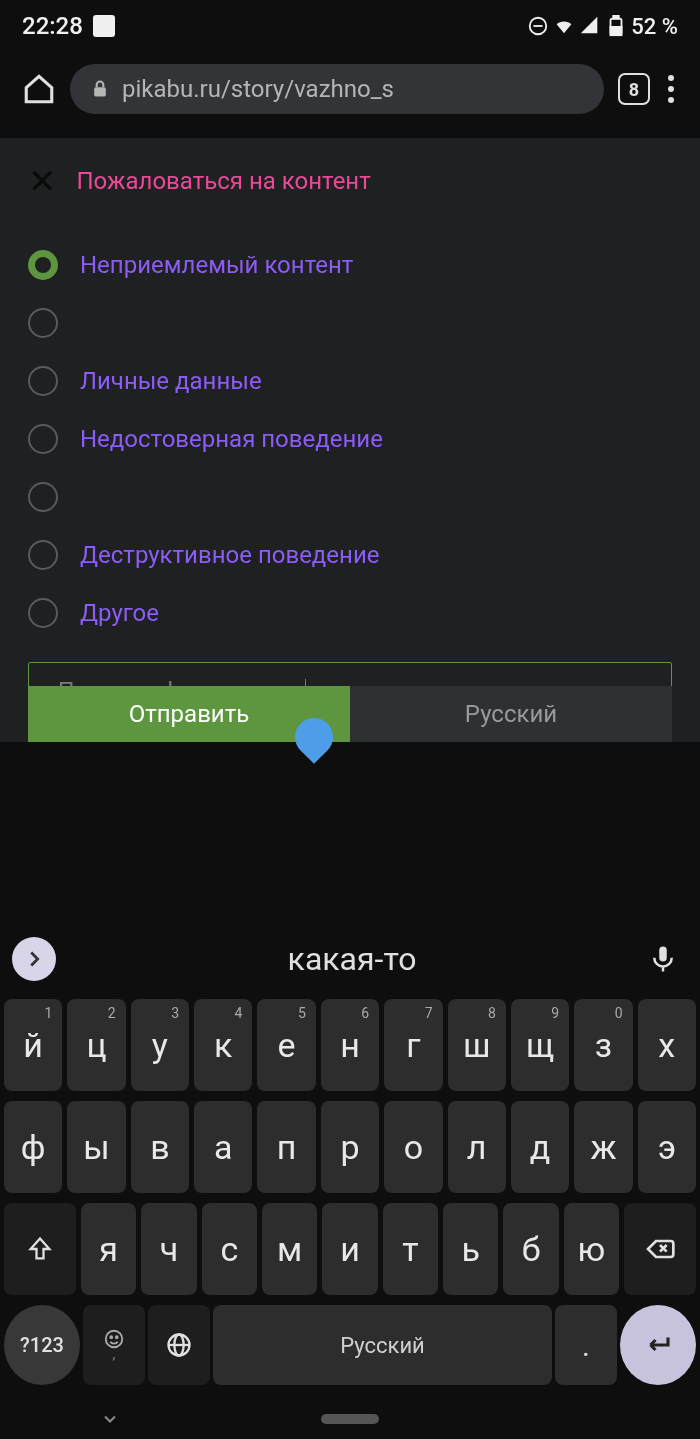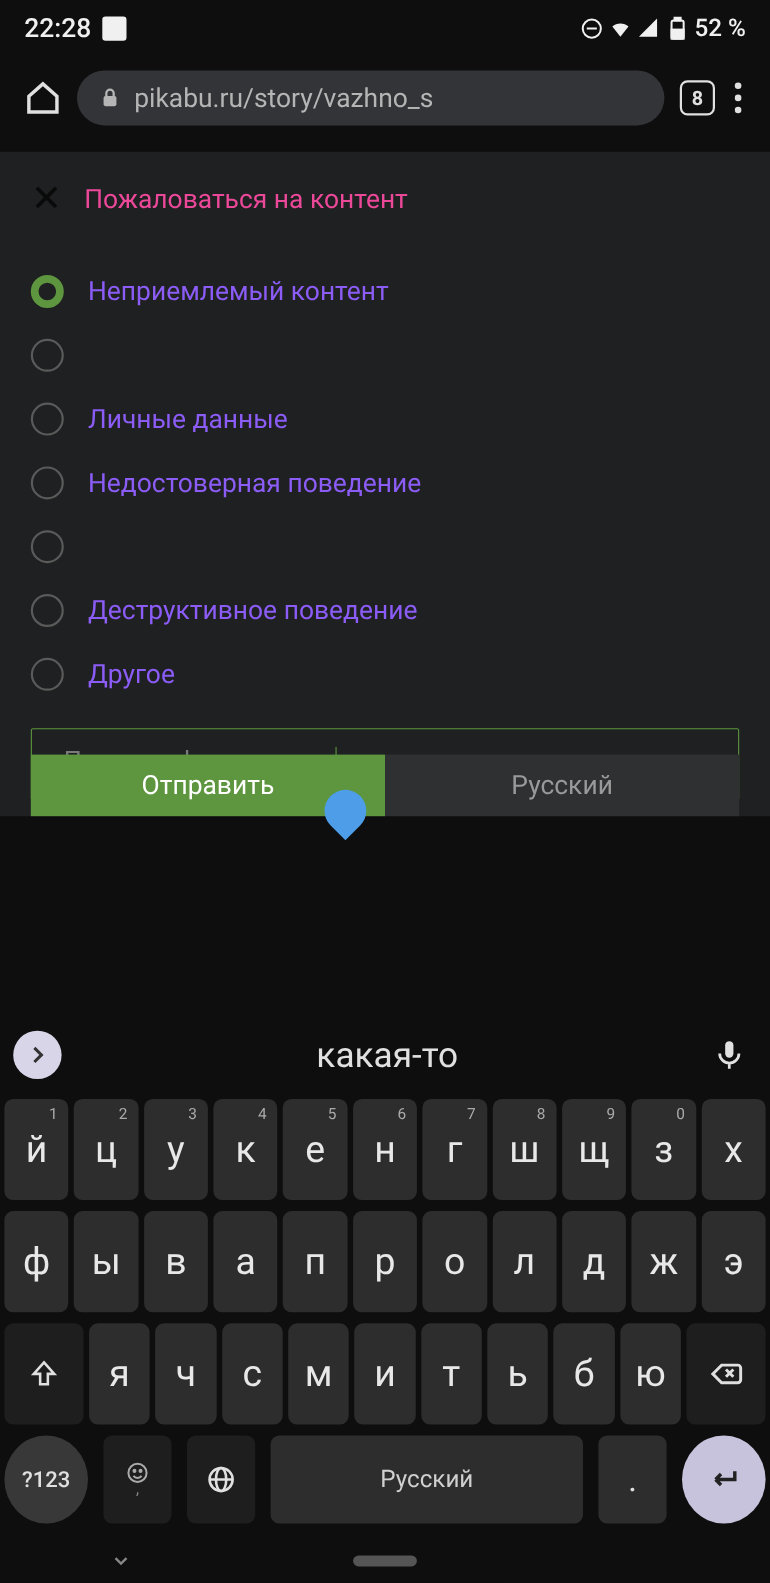--- a/index.html
+++ b/index.html
@@ -38,21 +38,21 @@
 .expand-btn{width:44px;height:44px;background:#d8d5e8;border-radius:50%;display:flex;align-items:center;justify-content:center}
 .expand-btn svg{width:22px;height:22px}
 .suggestion-text{flex:1;text-align:center;font-size:32px;color:#e0e0e0}
 .mic-icon{width:30px;height:30px;margin-right:10px}
 .key-rows{padding:4px 4px 0}
 .key-row{display:flex;gap:5px;margin-bottom:10px}
 .key{flex:1;height:92px;background:#2d2d2d;border-radius:8px;display:flex;align-items:center;justify-content:center;color:#e8e8e8;font-size:34px;position:relative}
 .key-num{position:absolute;top:6px;right:10px;font-size:14px;color:#aaa}
 .key-shift{background:#1e1e1e;flex:1.3}
 .key-back{background:#1e1e1e;flex:1.3}
-.bottom-row{display:flex;gap:14px;margin-bottom:10px}
+.bottom-row{display:flex;gap:3px;margin-bottom:10px}
 .key-special{height:80px;border-radius:8px;display:flex;align-items:center;justify-content:center;font-size:24px;flex-direction:column}
 .key-123{width:76px;background:#383838;border-radius:50%;color:#e0e0e0;font-size:20px;font-weight:500}
 .key-emoji{width:62px;background:#1e1e1e;color:#aaa}
 .key-globe{width:62px;background:#1e1e1e}
 .key-space{flex:1;background:#2d2d2d;font-size:22px;color:#d0d0d0}
 .key-dot{width:62px;background:#2d2d2d;font-size:30px;color:#e0e0e0}
 .key-enter{width:76px;background:#c7c3dd;border-radius:50%}
 .sub-char{font-size:14px;color:#888;margin-top:-4px}
 .nav-bar{display:flex;align-items:center;justify-content:space-between;padding:14px 100px 10px}
 .nav-chevron{width:20px;height:20px}

